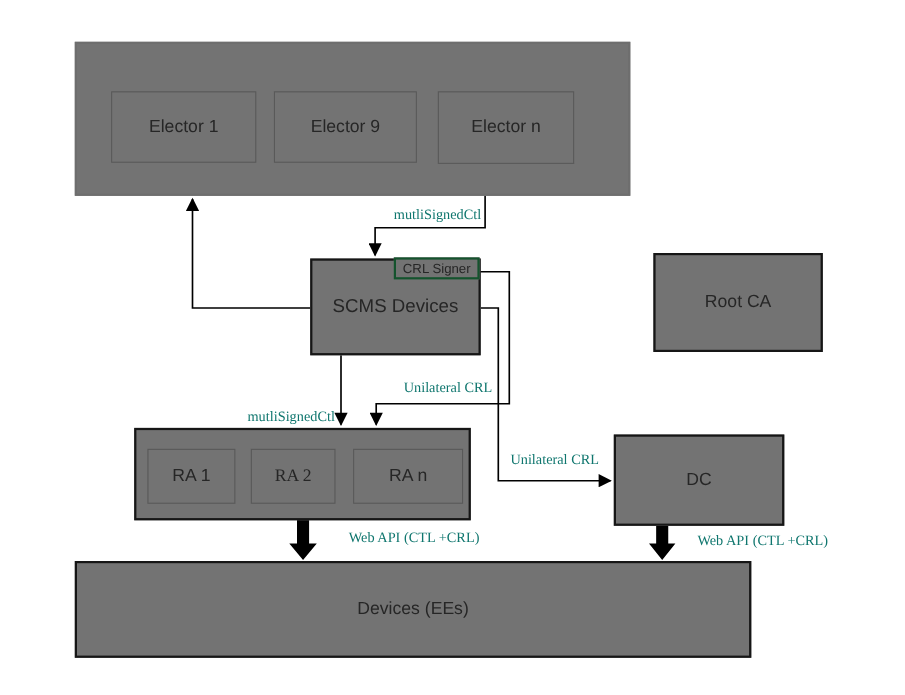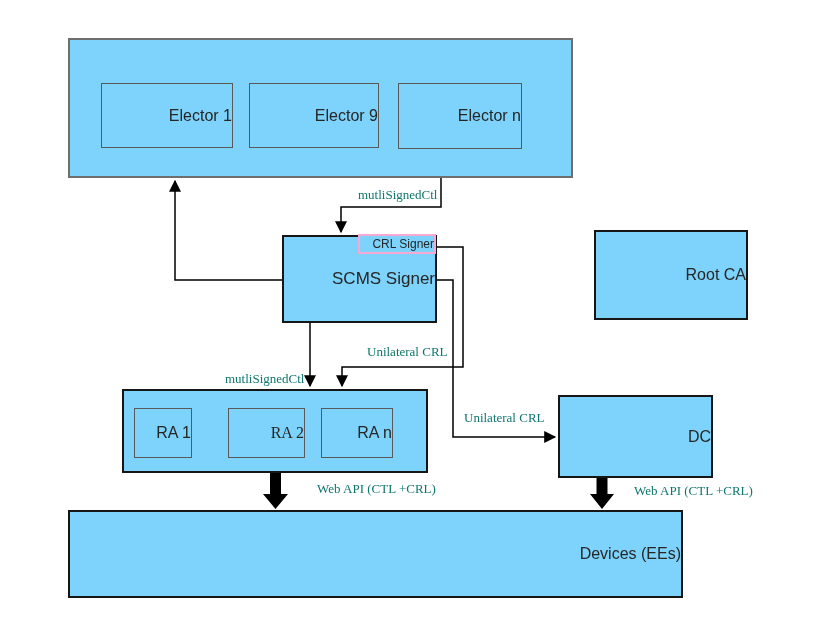--- a/index.html
+++ b/index.html
@@ -5,29 +5,29 @@
   html,body{margin:0;padding:0;background:#ffffff;}
   #canvas{
     position:relative;
     width:823px;height:632px;
     background:#ffffff;
     font-family:"Liberation Sans", sans-serif;
     overflow:hidden;
   }
   .box{
     position:absolute;
-    background:#7dd3fc;
-    display:flex;align-items:center;justify-content:flex-end;
+    background:#737373;
+    display:flex;align-items:center;justify-content:center;
     color:#262626;
     box-sizing:border-box;
   }
   .border-black{border:2px solid #161616;}
   .border-gray-outer{border:2px solid #6e6e6e;}
   .border-gray{border:1px solid #595959;}
-  .border-blue{border:2px solid #f9a8d4;}
+  .border-blue{border:2px solid #14532d;}
   .lbl-serif{
     position:absolute;
     font-family:"Liberation Serif", serif;
     font-size:13px;
     color:#0f766e;
     white-space:nowrap;
   }
   .node-label{pointer-events:none;}
   svg.wires{position:absolute;left:0;top:0;width:823px;height:632px;}
   .fs16{font-size:16px;}
@@ -67,40 +67,40 @@
     <span class="node-label">Elector 1</span>
   </div>
   <div class="box border-gray fs16" style="left:249px;top:83px;width:130px;height:65px;">
     <span class="node-label">Elector 9</span>
   </div>
   <div class="box border-gray fs16" style="left:398px;top:83px;width:124px;height:66px;">
     <span class="node-label">Elector n</span>
   </div>
 
   <div class="box border-black fs17" style="left:282px;top:235px;width:155px;height:88px;">
-    <span class="node-label">SCMS Signer</span>
+    <span class="node-label">SCMS Devices</span>
   </div>
 
   <div class="box border-blue fs12" style="left:358px;top:234px;width:78px;height:20px;">
     <span class="node-label">CRL Signer</span>
   </div>
 
   <div class="box border-black fs16" style="left:594px;top:230px;width:154px;height:90px;">
     <span class="node-label">Root CA</span>
   </div>
 
   <div class="box border-black" style="left:122px;top:389px;width:306px;height:84px;"></div>
 
-  <div class="box border-gray fs16" style="left:134px;top:408px;width:58px;height:50px;">
+  <div class="box border-gray fs16" style="left:134px;top:408px;width:80px;height:50px;">
     <span class="node-label">RA 1</span>
   </div>
   <div class="box border-gray fs16" style="left:228px;top:408px;width:77px;height:50px;font-family:Liberation Serif, serif;">
     <span class="node-label">RA 2</span>
   </div>
-  <div class="box border-gray fs16" style="left:321px;top:408px;width:72px;height:50px;">
+  <div class="box border-gray fs16" style="left:321px;top:408px;width:100px;height:50px;">
     <span class="node-label">RA n</span>
   </div>
 
   <div class="box border-black fs16" style="left:558px;top:395px;width:155px;height:83px;">
     <span class="node-label">DC</span>
   </div>
 
   <div class="box border-black fs16" style="left:68px;top:510px;width:615px;height:88px;">
     <span class="node-label">Devices (EEs)</span>
   </div>

